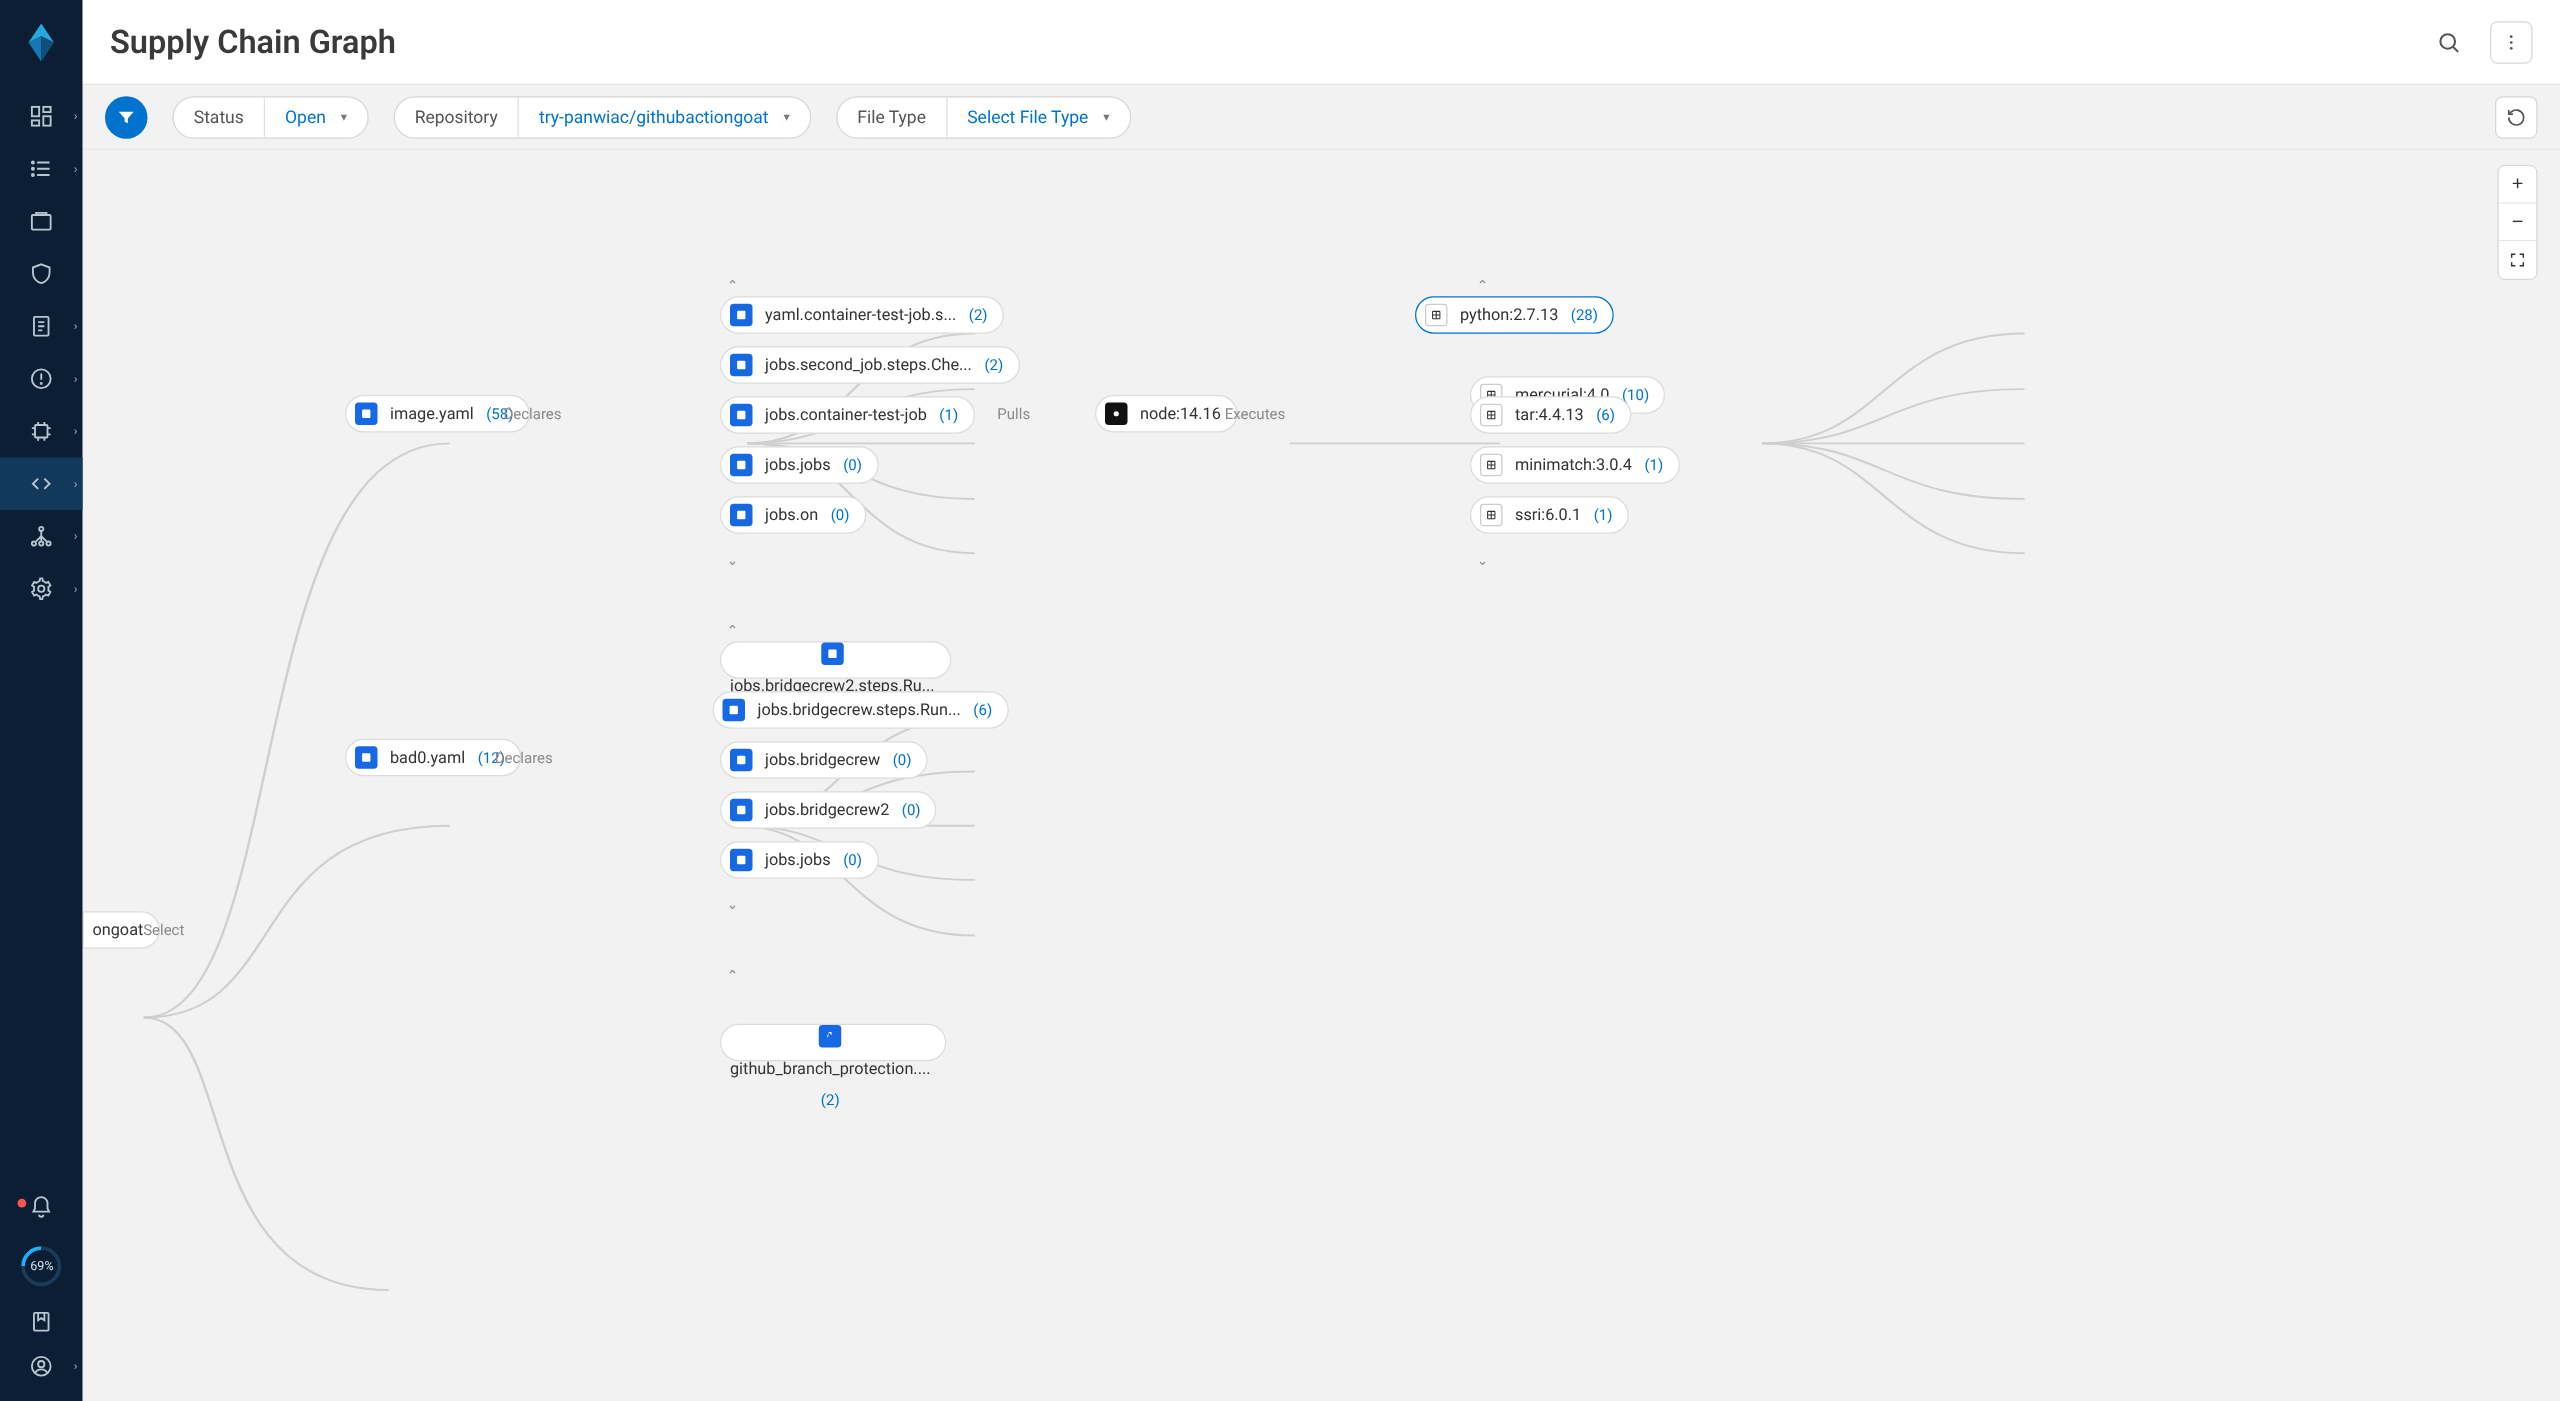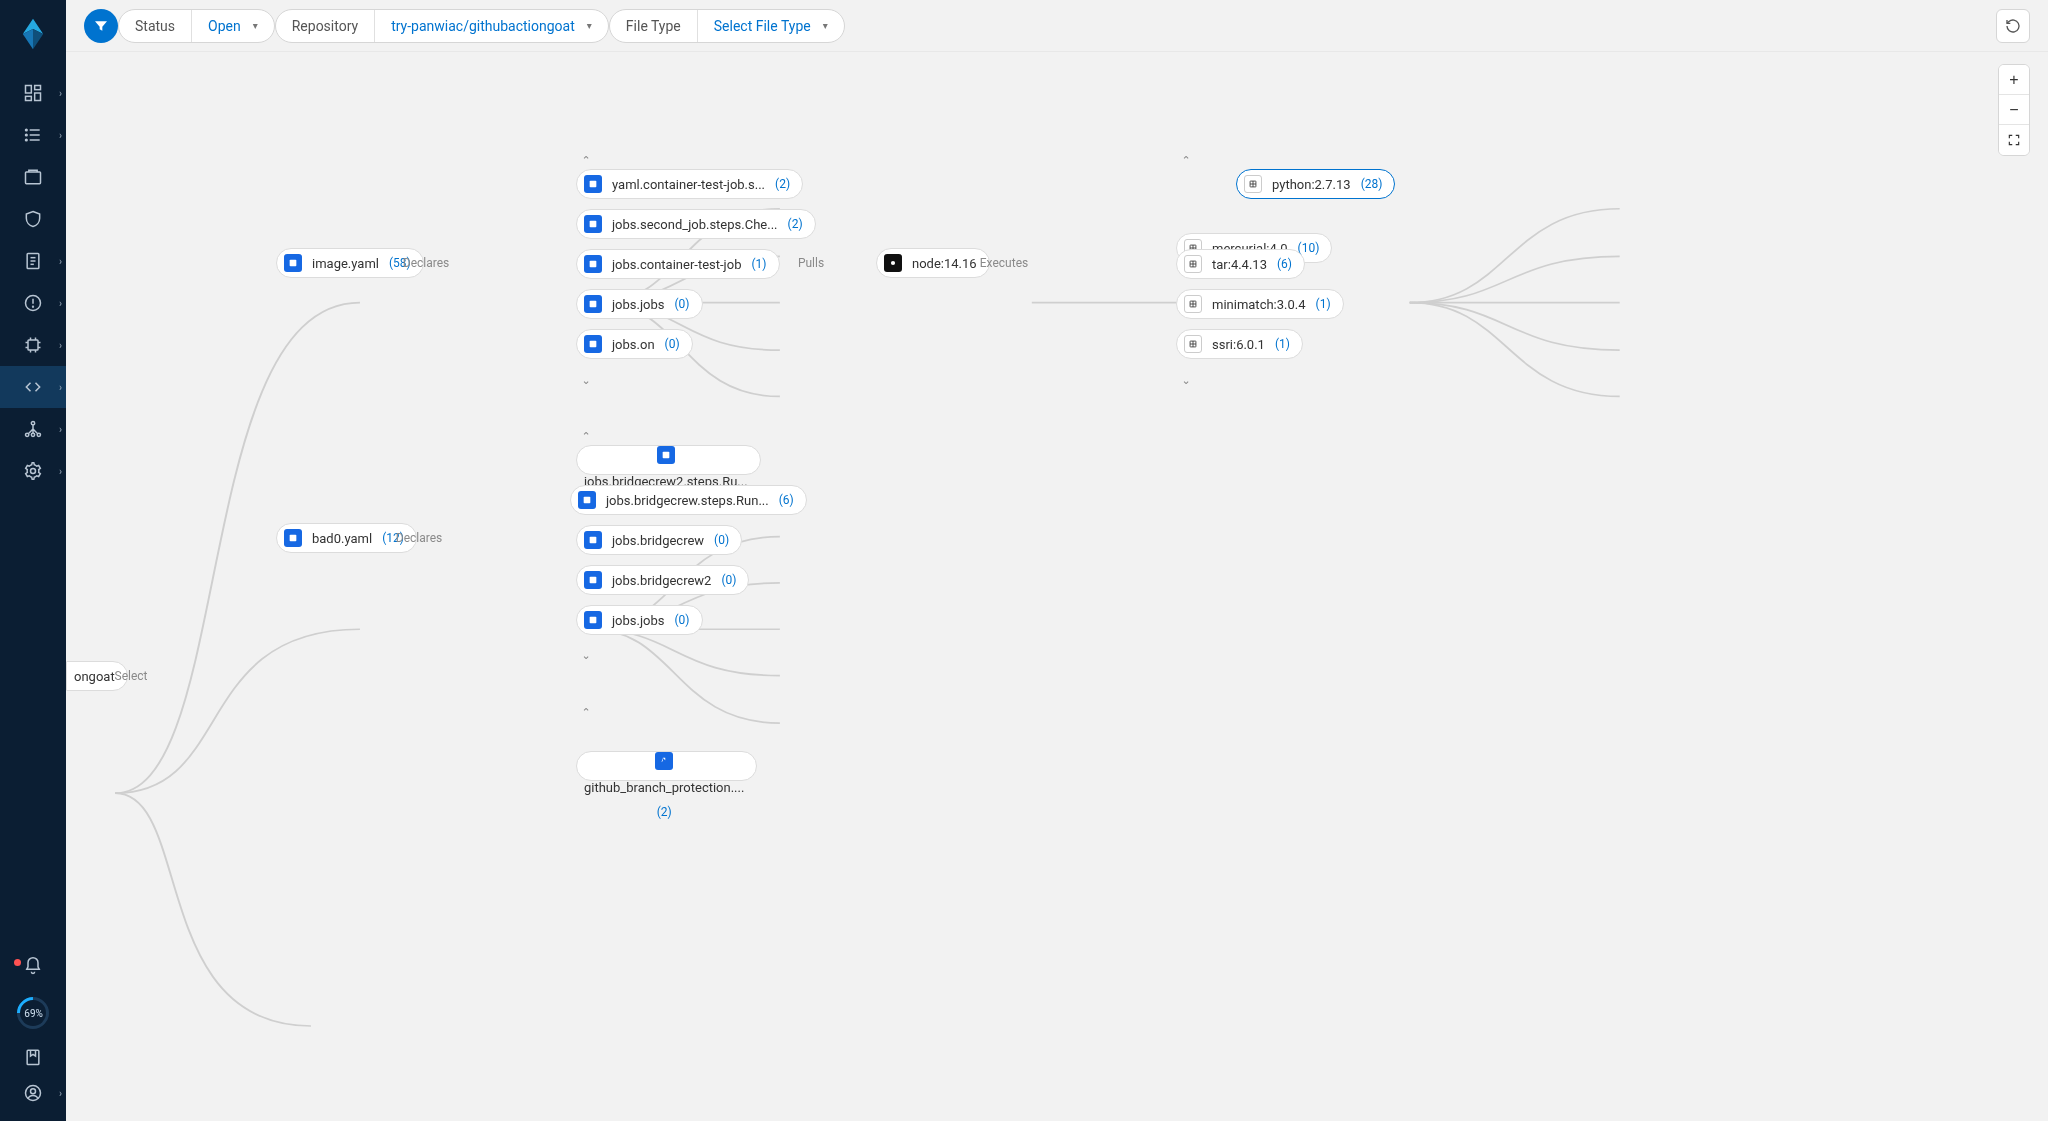--- a/index.html
+++ b/index.html
@@ -27,21 +27,21 @@
 
 
 .main { flex: 1; display: flex; flex-direction: column; height: 100vh; background:#fff; }
 .header { height: 68px; border-bottom: 1px solid #e4e4e4; display:flex; align-items:center; padding: 0 22px; background:#fff;}
 .header h1 { font-size: 26px; font-weight: 600; color:#3a3a3a; flex:1;}
 .header-actions { display:flex; align-items:center; gap:16px;}
 .icon-btn { width: 34px; height: 34px; border-radius: 6px; display:flex; align-items:center; justify-content:center; cursor:pointer; color:#555;}
 .icon-btn.bordered { border: 1px solid #d8d8d8;}
 
 
-.filter-bar { height: 52px; display:flex; align-items:center; padding: 0 18px; gap: 0; background:#f2f2f2; border-bottom:1px solid #e8e8e8; position:relative;}
+.filter-bar { height: 52px; display:flex; align-items:center; padding: 0 18px; gap: 20px; background:#f2f2f2; border-bottom:1px solid #e8e8e8; position:relative;}
 .filter-circle { width: 34px; height: 34px; border-radius: 50%; background: #0073cf; display:flex; align-items:center; justify-content:center; color:#fff;}
 .pill-group { display:flex; border:1px solid #d6d6d6; border-radius: 22px; background:#fff; height:34px; align-items:center; overflow:hidden;}
 .pill-seg { padding: 0 16px; height:100%; display:flex; align-items:center; gap:8px; font-size:14px; color:#555;}
 .pill-seg + .pill-seg { border-left: 1px solid #e0e0e0;}
 .pill-seg.link { color:#0073cf; cursor:pointer;}
 .pill-chev { font-size: 10px; color:#777; margin-left:4px;}
 .reset-btn { margin-left:auto; width:34px; height:34px; border:1px solid #d6d6d6; border-radius:6px; display:flex; align-items:center; justify-content:center; background:#fff; cursor:pointer; color:#555;}
 
 
 .canvas-wrap { flex:1; position:relative; overflow:hidden; background:#f2f2f2;}
@@ -195,20 +195,38 @@
           <circle cx="12" cy="12" r="9"></circle>
           <circle cx="12" cy="10" r="3"></circle>
           <path d="M6 19c1-3 4-4 6-4s5 1 6 4"></path>
         </svg>
       <span class="chev">›</span>
     </div>
   </div>
 </div>
 
 <div class="main">
+  <div class="header">
+    <h1>Supply Chain Graph</h1>
+    <div class="header-actions">
+      <div class="icon-btn">
+        <svg class="si" viewBox="0 0 24 24" fill="none" stroke="currentColor" stroke-width="2">
+            <circle cx="11" cy="11" r="7"></circle>
+            <line x1="21" y1="21" x2="16" y2="16"></line>
+          </svg>
+      </div>
+      <div class="icon-btn bordered">
+        <svg class="si-sm" viewBox="0 0 24 24" fill="currentColor">
+            <circle cx="12" cy="5" r="1.6"></circle>
+            <circle cx="12" cy="12" r="1.6"></circle>
+            <circle cx="12" cy="19" r="1.6"></circle>
+          </svg>
+      </div>
+    </div>
+  </div>
 
   <div class="filter-bar">
     <div class="filter-circle">
       <svg class="si-sm" viewBox="0 0 24 24" fill="#fff">
           <path d="M3 5h18l-7 8v6l-4-2v-4L3 5z"></path>
         </svg>
     </div>
     <div class="pill-group">
       <div class="pill-seg">
           <span>Status</span>
@@ -368,21 +386,21 @@
             <svg width="10" height="10" viewBox="0 0 24 24" fill="#fff">
               <circle cx="12" cy="12" r="5"></circle>
             </svg>
           </span>
         <span>node:14.16</span>
       </div>
       <span class="edge-label" style="left:938px; top:211px;">Executes</span>
 
       <span class="expand-chev" style="left:1120px; top:102px;">⌃</span>
       <div id="pkgs">
-          <div class="node selected" style="left: 1170px; top: 117px;">
+          <div class="node selected" style="left: 1066px; top: 117px;">
             <span class="nicon white">
               <svg width="10" height="10" viewBox="0 0 24 24" fill="#fff">
                 <rect x="5" y="5" width="14" height="14" rx="1" fill="none" stroke="#333" stroke-width="2"></rect>
                 <line x1="12" y1="5" x2="12" y2="19" stroke="#333" stroke-width="2"></line>
                 <line x1="5" y1="12" x2="19" y2="12" stroke="#333" stroke-width="2"></line>
               </svg>
             </span>
             <span>python:2.7.13</span>
             <span class="count">28</span>
           </div>

